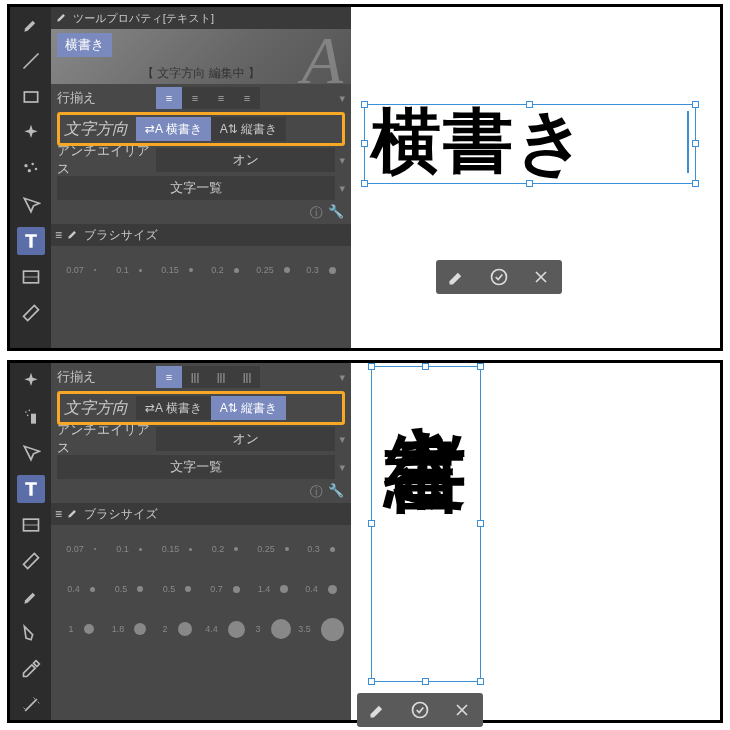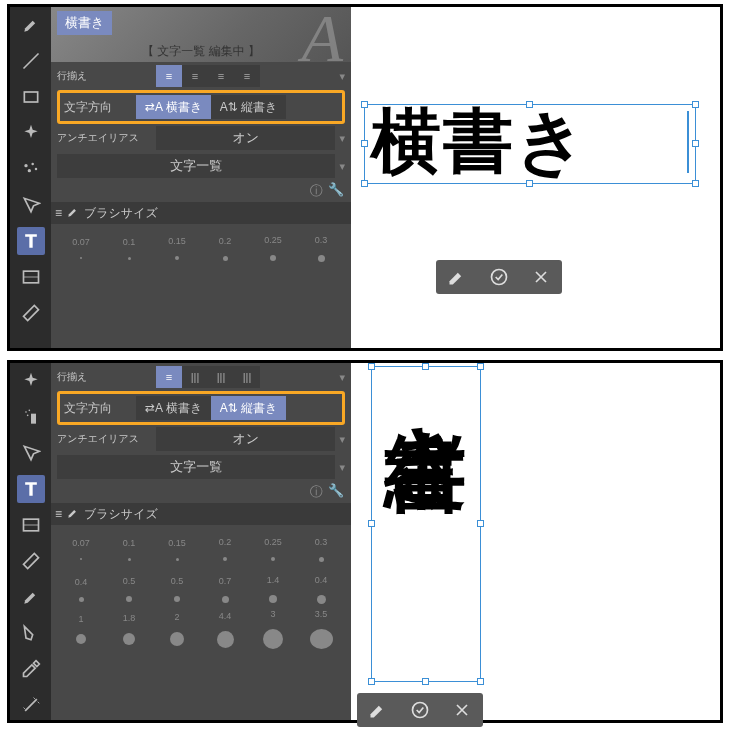--- a/index.html
+++ b/index.html
@@ -10,33 +10,33 @@
 .toolbar { width: 41px; background: #2c2c2c; padding: 4px 2px 0; display: flex; flex-direction: column; gap: 8px; align-items: center; overflow:hidden;}
 .toolicon { width: 28px; height: 28px; color: #bbb; display: flex; align-items: center; justify-content: center; cursor:pointer; }
 .toolicon.sel { background: #5b6ea8; color: #fff; border-radius: 2px; }
 .panel { width: 300px; background: #484848; color: #c9c9c9; font-size: 13px; display: flex; flex-direction: column; position:relative; overflow:hidden;}
 .panelhead { height: 22px; background: #3a3a3a; font-size: 11px; display: flex; align-items: center; gap: 4px; padding: 0 4px; }
 .banner { height: 55px; background: linear-gradient(135deg, #888 0%, #666 60%, #555 100%); position: relative; overflow:hidden;}
 .bannerlabel { position: absolute; top: 4px; left: 6px; background: #7a8abf; color: #fff; padding: 3px 8px; font-size: 13px; }
 .bannerbot { position: absolute; bottom: 2px; left: 0; right: 0; text-align: center; color: #333; font-size: 12px; }
 .bannerA { position:absolute; right:8px; top:-8px; font-size:68px; color:rgba(170,170,170,.5); font-family:serif; font-style:italic;}
 .row { display: flex; align-items: center; height: 28px; padding: 0 6px; gap: 4px; }
-.row .lbl { flex: 0 0 95px; font-size: 10px; }
+.row .lbl { flex: 0 0 95px; font-size: 13px; }
 .alignbtns { display: flex; gap: 0; }
 .alignbtn { width: 26px; height: 22px; background: #3d3d3d; color: #aaa; display:flex;align-items:center;justify-content:center;font-size:11px;cursor:pointer;}
 .alignbtn.sel { background: #7a8abf; color: #fff; }
 .dirrow { margin: 0 6px; border: 3px solid #f9a825; border-radius: 3px; display: flex; align-items: center; height: 34px; padding: 0 4px; }
-.dirrow .lbl { width: 72px; font-size: 12px; }
+.dirrow .lbl { width: 72px; font-size: 16px; font-style: italic; }
 .dirbtn { width: 75px; height: 24px; display: flex; align-items: center; justify-content: center; font-size: 12px; background: #3d3d3d; cursor:pointer;}
 .dirbtn.sel { background: #7a8abf; color: #fff; }
 .fullbtn { flex: 1; height: 24px; background: #3d3d3d; display:flex;align-items:center;justify-content:center;font-size:13px;cursor:pointer;}
 .geardim { display:flex;justify-content:flex-end;padding:2px 6px;gap:6px;font-size:13px;color:#888;}
 .brushtitle { background:#3a3a3a; height:22px;display:flex;align-items:center;font-size:12px;gap:4px;padding:0 4px;}
 .brushgrid { display:grid;grid-template-columns:repeat(6,1fr);padding:4px 6px;}
-.bcell { height:40px;display:flex;flex-direction:column;align-items:center;justify-content:center;gap:10px;}
+.bcell { height:40px;display:flex;flex-direction:row;align-items:center;justify-content:center;gap:10px;}
 .bdot { background:#888;border-radius:50%; }
 .bval { font-size:9px;color:#888;height:10px;}
 .canvas { flex: 1; background: #fff; position: relative; }
 .textbox { position: absolute; border: 1px solid #3b8fd6; padding: 0 6px 4px; }
 .thandle { position:absolute;width:7px;height:7px;background:#fff;border:1px solid #3b8fd6; }
 .tcursor { position:absolute; background:#3b8fd6; }
 .canvastxt { font-weight: 700; line-height: 1.05; font-family: "Hiragino Kaku Gothic ProN","Meiryo",sans-serif; }
 .confirmbar { position:absolute; display:flex; background:#5a5a5a; border-radius:3px; height:34px; }
 .cbtn { width:42px; display:flex;align-items:center;justify-content:center;color:#ddd;font-size:18px;cursor:pointer;}
 svg { width:20px;height:20px;fill:currentColor; }
@@ -91,24 +91,30 @@
         </svg>
       </div>
     <div class="toolicon">
         <svg viewBox="0 0 24 24">
           <path d="M3 16L16 3l5 5L8 21z" fill="none" stroke="currentColor" stroke-width="2"></path>
         </svg>
       </div>
   </div>
 
   <div class="panel">
+    <div class="panelhead">
+      <span><svg viewBox="0 0 24 24" style="width:14px;height:14px">
+            <path d="M4 20l4-1 9-9-3-3-9 9z"></path>
+          </svg></span>
+      <span>ツールプロパティ[テキスト]</span>
+    </div>
     <div class="banner">
       <div class="bannerA">A</div>
       <div class="bannerlabel">横書き</div>
-      <div class="bannerbot">【 文字一覧 編集中 】</div>
+      <div class="bannerbot">【 文字方向 編集中 】</div>
     </div>
     <div class="row">
       <div class="lbl">行揃え</div>
       <div class="alignbtns">
         <div class="alignbtn sel">≡</div>
         <div class="alignbtn">≡</div>
         <div class="alignbtn">≡</div>
         <div class="alignbtn">≡</div>
       </div>
       <div style="flex:1"></div>

